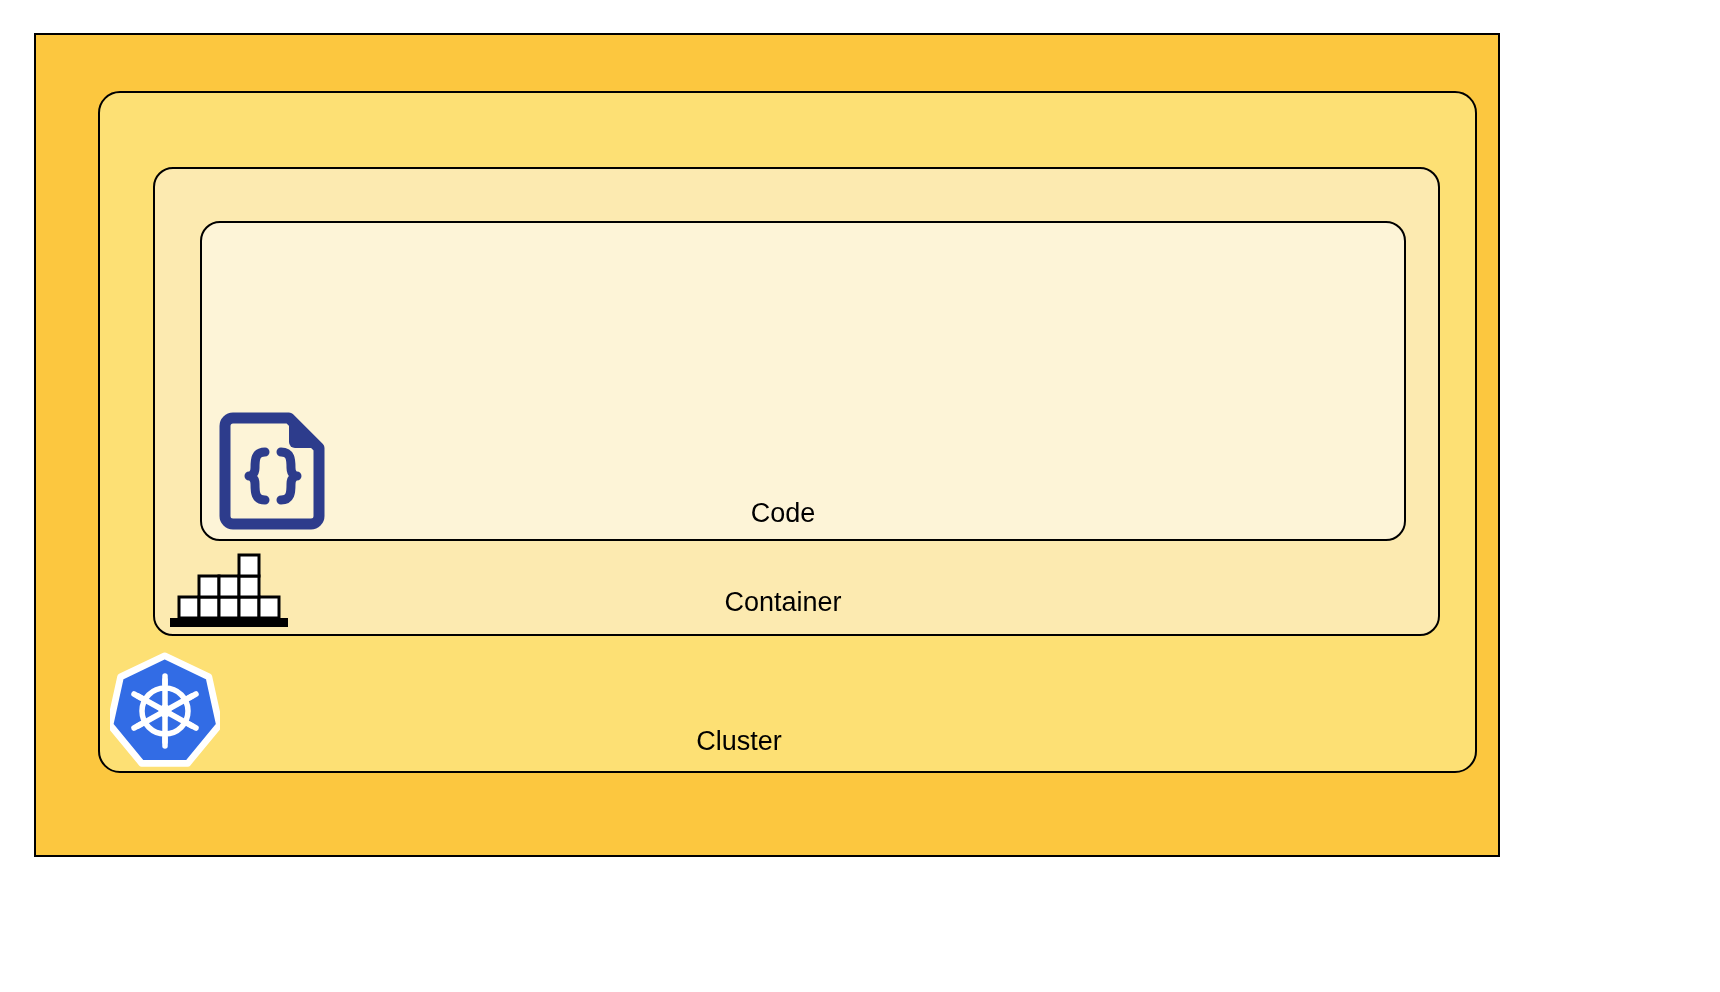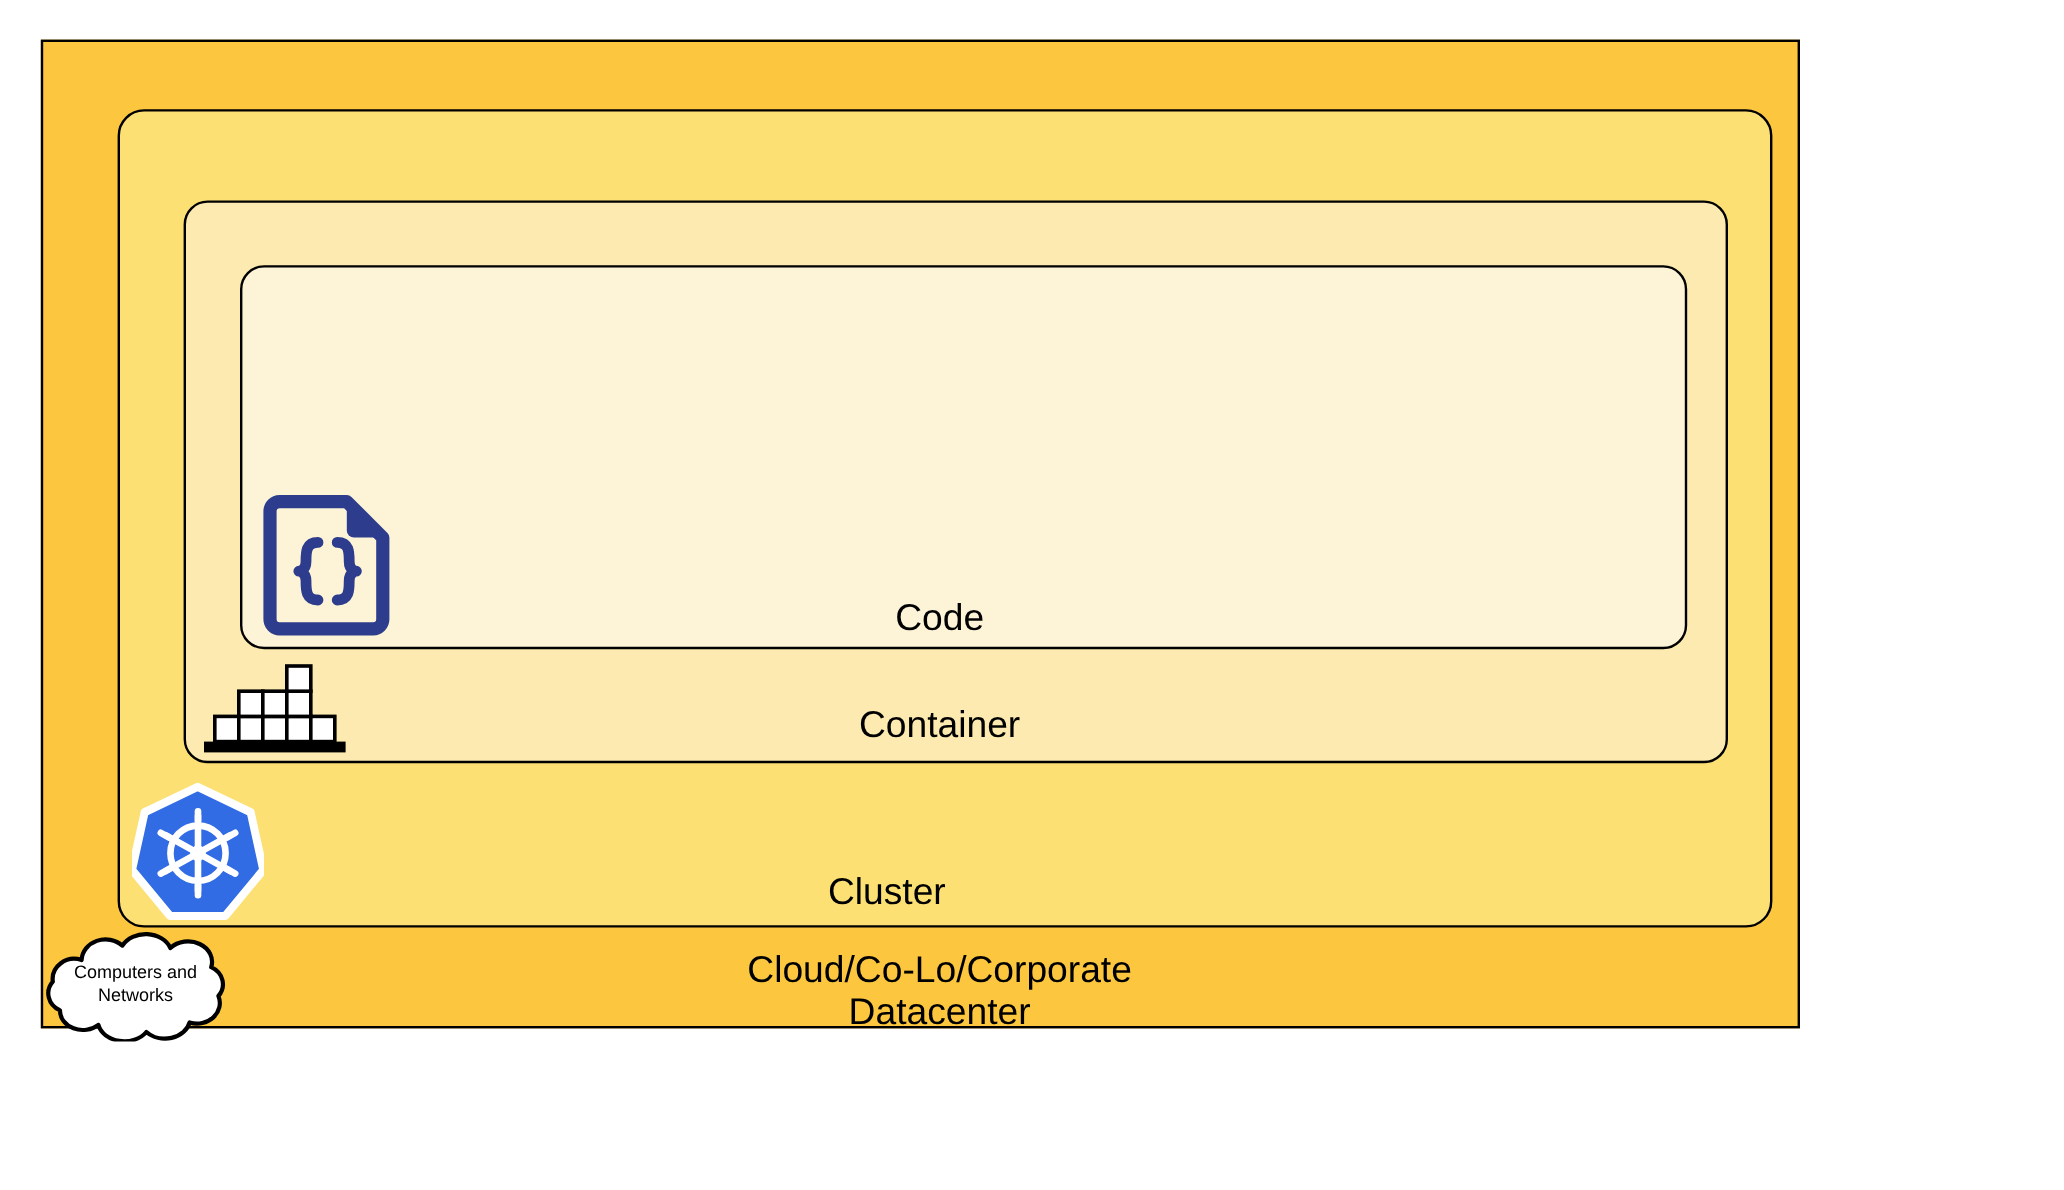--- a/index.html
+++ b/index.html
@@ -57,21 +57,21 @@
     height: 320px;
     background: #FDF4D7;
     border-radius: 20px;
   }
 
   
   .layer-label {
     position: absolute;
     color: #000000;
     font-family: "Liberation Sans", sans-serif;
-    font-size: 31px;
+    font-size: 27px;
     font-weight: 400;
     line-height: 1.12;
     text-align: center;
     white-space: pre-line;
     transform: translateX(-50%);
   }
   #label-code      { left: 783px; top: 498px; }
   #label-container { left: 783px; top: 587px; }
   #label-cluster   { left: 739px; top: 726px; }
   #label-datacenter{ left: 783px; top: 791px; }
@@ -123,22 +123,20 @@
   <div class="layer" id="layer-container" style="background: rgb(252, 234, 176);"></div>
 
   <div class="layer" id="layer-code" style="background: rgb(253, 244, 215);"></div>
 
   <div class="layer-label" id="label-code">Code</div>
 
   <div class="layer-label" id="label-container">Container</div>
 
   <div class="layer-label" id="label-cluster">Cluster</div>
 
-  <div class="layer-label" id="label-datacenter">Cloud/Co-Lo/Corporate
-Datacenter</div>
 
   <div class="icon-wrap" id="icon-code-file">
     <svg viewBox="0 0 108 124" width="108" height="124" aria-hidden="true">
       <path d="M14 8 H70 L100 38 V106 A8 8 0 0 1 92 114 H14 A8 8 0 0 1 6 106 V16 A8 8 0 0 1 14 8 Z" fill="none" stroke="#2D3C8C" stroke-width="11" stroke-linejoin="round"></path>
       <path d="M70 8 L100 38 H76 A6 6 0 0 1 70 32 Z" fill="#2D3C8C"></path>
       <path d="M46 42 C36 42 36 50 36 58 C36 66 30 66 30 66 C30 66 36 66 36 74 C36 82 36 90 46 90" fill="none" stroke="#2D3C8C" stroke-width="9" stroke-linecap="round" stroke-linejoin="round"></path>
       <path d="M62 42 C72 42 72 50 72 58 C72 66 78 66 78 66 C78 66 72 66 72 74 C72 82 72 90 62 90" fill="none" stroke="#2D3C8C" stroke-width="9" stroke-linecap="round" stroke-linejoin="round"></path>
     </svg>
   </div>
 
@@ -176,31 +174,14 @@
         <line x1="55" y1="26" x2="55" y2="34"></line>
         <line x1="86" y1="44" x2="79" y2="48"></line>
         <line x1="86" y1="78" x2="79" y2="74"></line>
         <line x1="55" y1="96" x2="55" y2="88"></line>
         <line x1="24" y1="78" x2="31" y2="74"></line>
         <line x1="24" y1="44" x2="31" y2="48"></line>
       </g>
     </svg>
   </div>
 
-  <div id="cloud-callout">
-    <svg viewBox="0 0 166 96" width="166" height="96" aria-hidden="true" style="position:absolute;left:0;top:0;">
-      <path d="M38 28
-               A20 18 0 0 1 72 16
-               A22 18 0 0 1 112 18
-               A20 17 0 0 1 146 34
-               A18 16 0 0 1 152 58
-               A19 17 0 0 1 128 80
-               A21 17 0 0 1 92 88
-               A22 17 0 0 1 52 82
-               A19 16 0 0 1 20 70
-               A18 16 0 0 1 14 46
-               A18 17 0 0 1 38 28 Z" fill="#FFFFFF" stroke="#000000" stroke-width="3.5" stroke-linejoin="round"></path>
-    </svg>
-    <div class="cloud-text">Computers and
-Networks</div>
-  </div>
 
 </div>
 
 </body></html>

